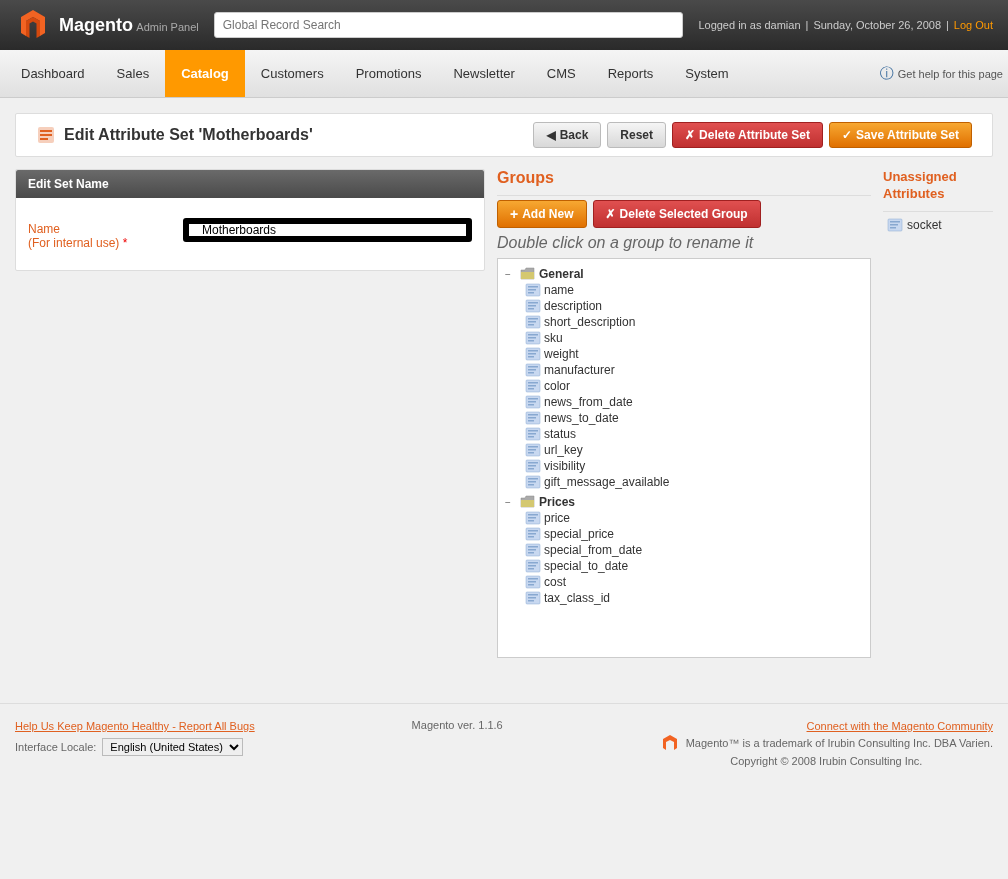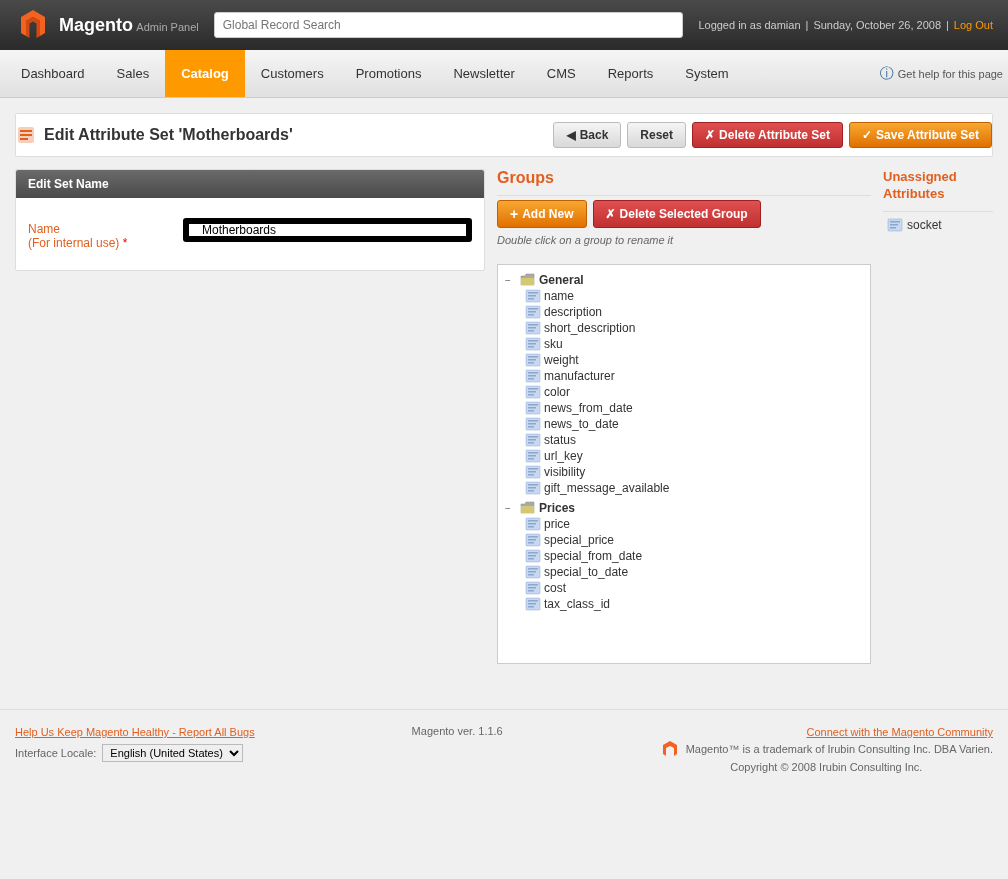--- a/index.html
+++ b/index.html
@@ -102,21 +102,21 @@
     }
 
     
     #page-title-bar {
       display: flex;
       align-items: center;
       justify-content: space-between;
       margin-bottom: 12px;
       background: #fff;
       border: 1px solid #ddd;
-      padding: 8px 0;
+      padding: 8px 20px;
       border-radius: 2px;
       gap: 10px;
     }
     #page-title-left {
       display: flex;
       align-items: center;
       gap: 8px;
     }
     #page-title {
       font-size: 16px;
@@ -228,23 +228,23 @@
       font-weight: bold;
       color: #e06020;
       margin-bottom: 8px;
     }
     .groups-actions {
       display: flex;
       gap: 6px;
       margin-bottom: 6px;
     }
     .groups-hint {
-      font-size: 11px;
+      font-size: 16px;
       color: #666;
-      margin-bottom: 18px;
+      margin-bottom: 6px;
       font-style: italic;
     }
     .groups-tree-container {
       border: 1px solid #ccc;
       background: #fff;
       height: 400px;
       overflow-y: auto;
       padding: 5px;
     }
     .tree-node {

